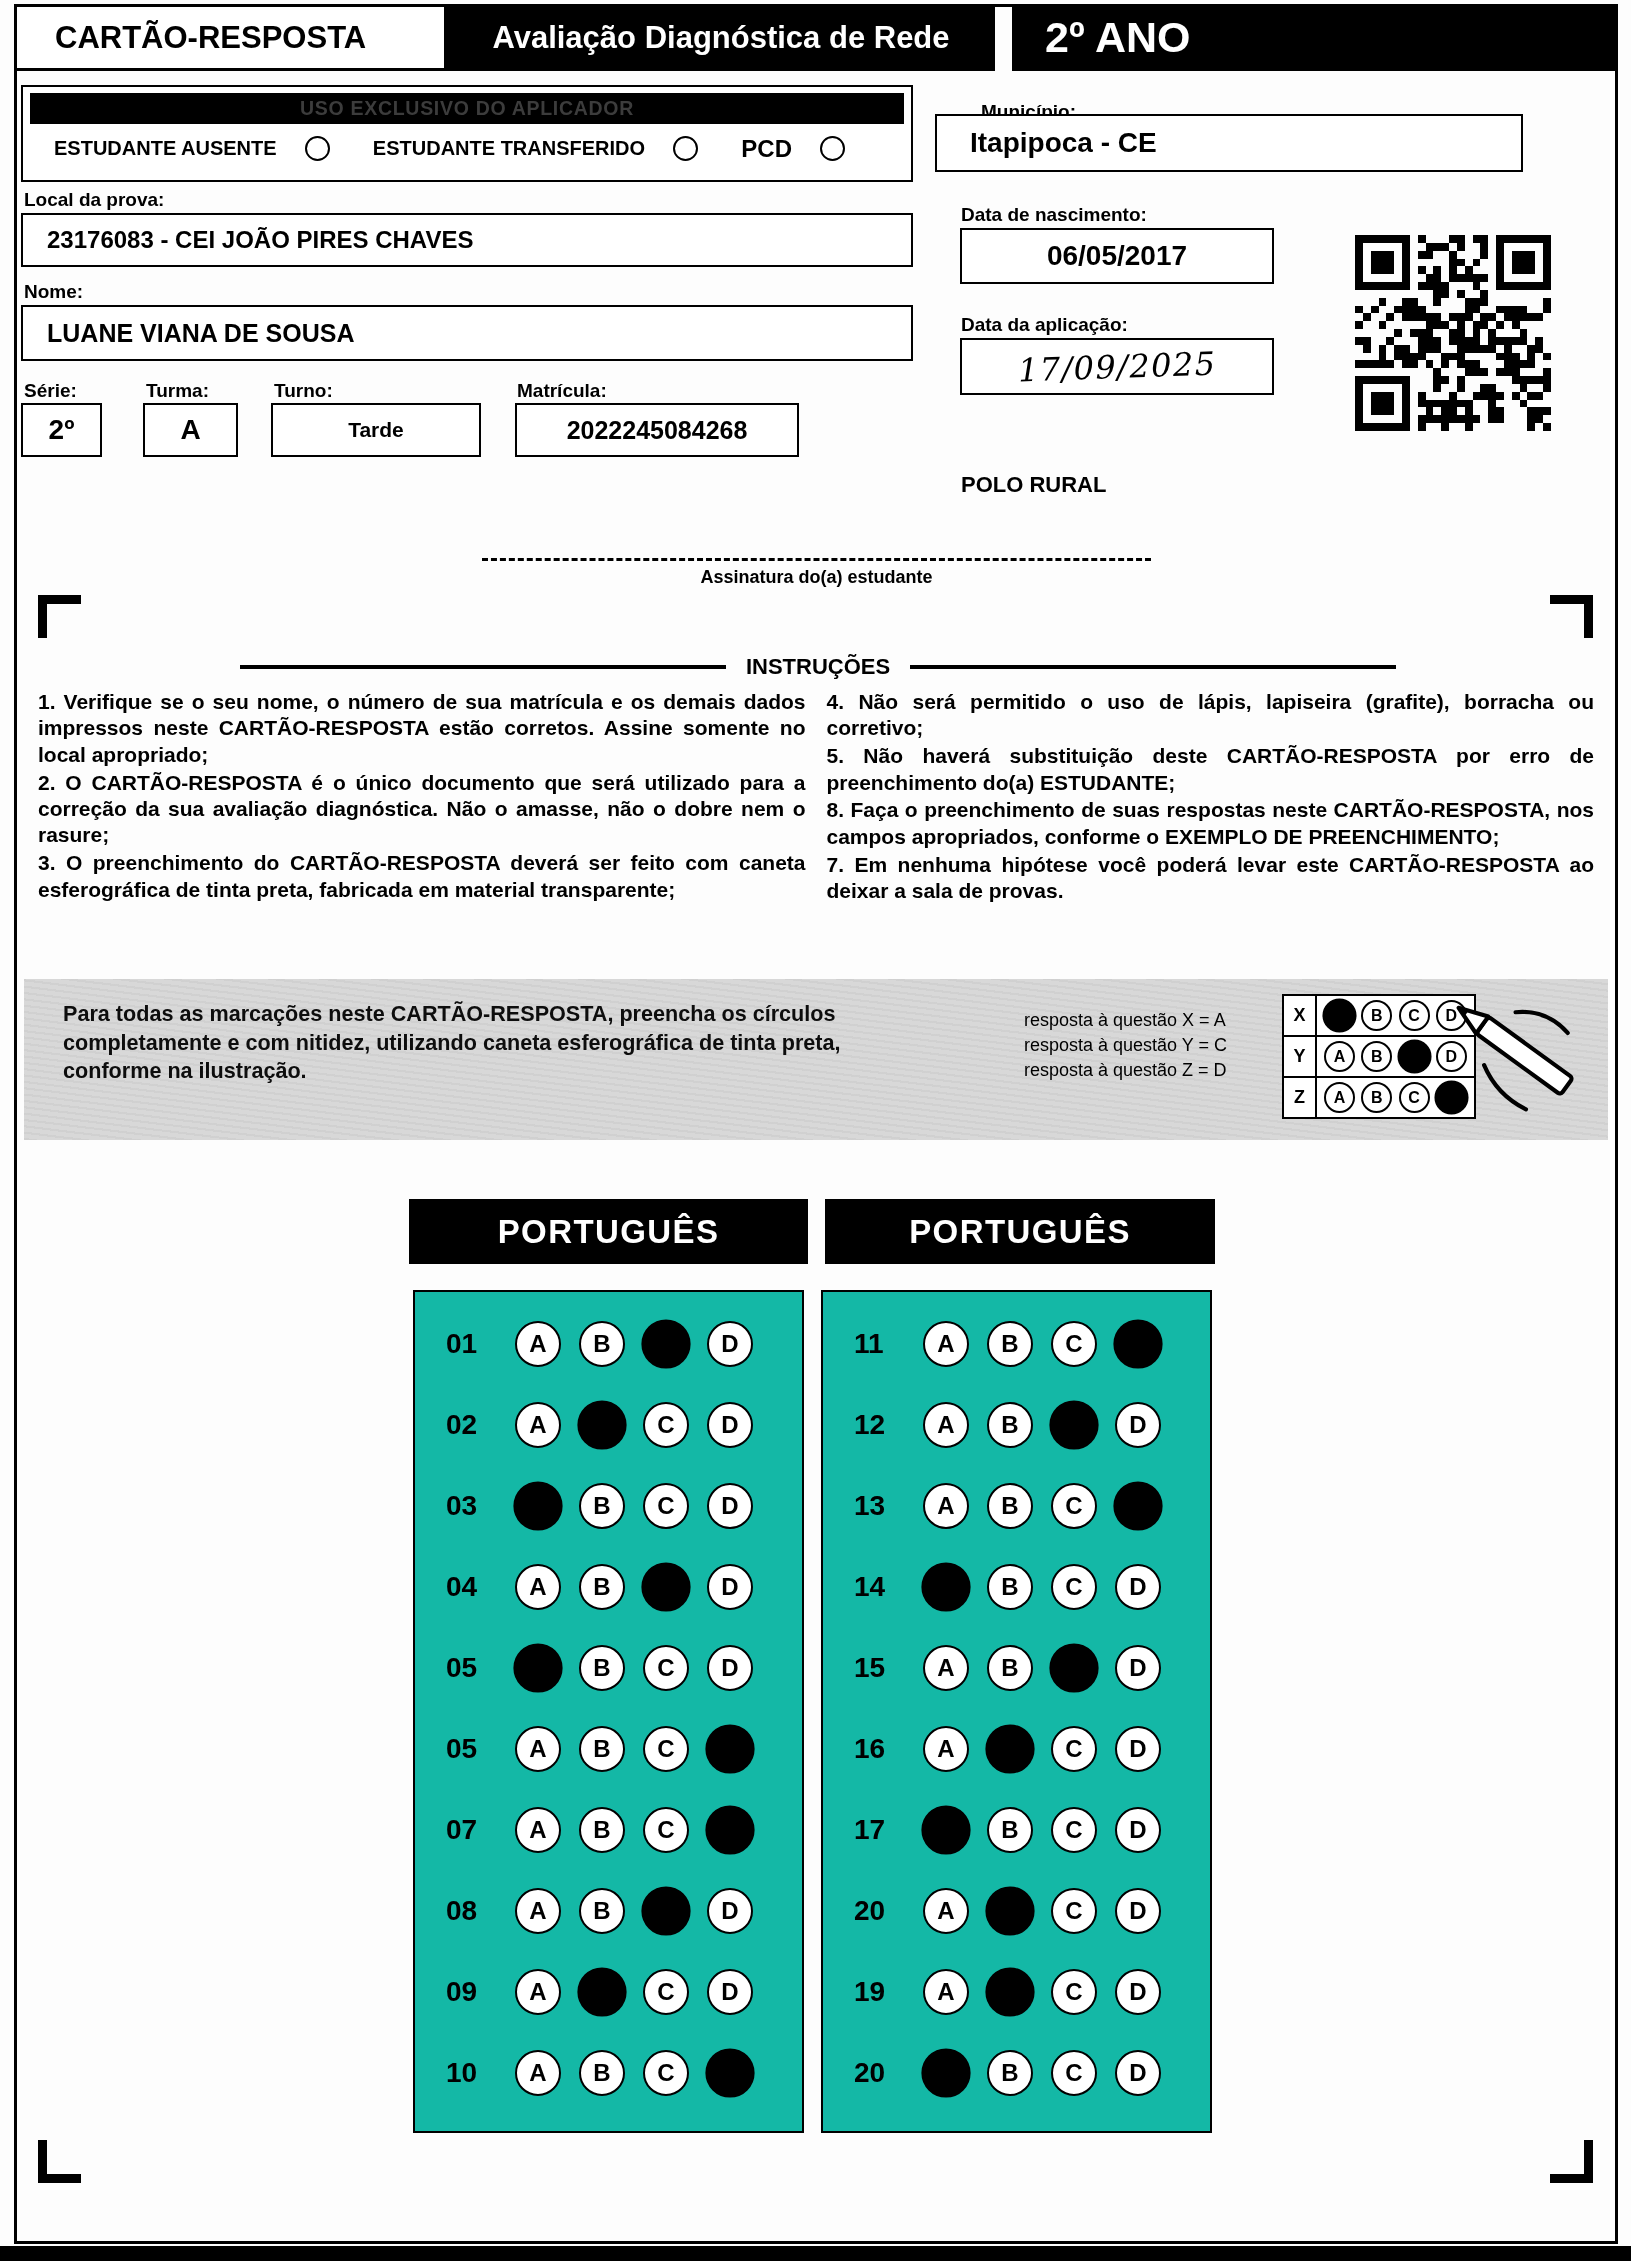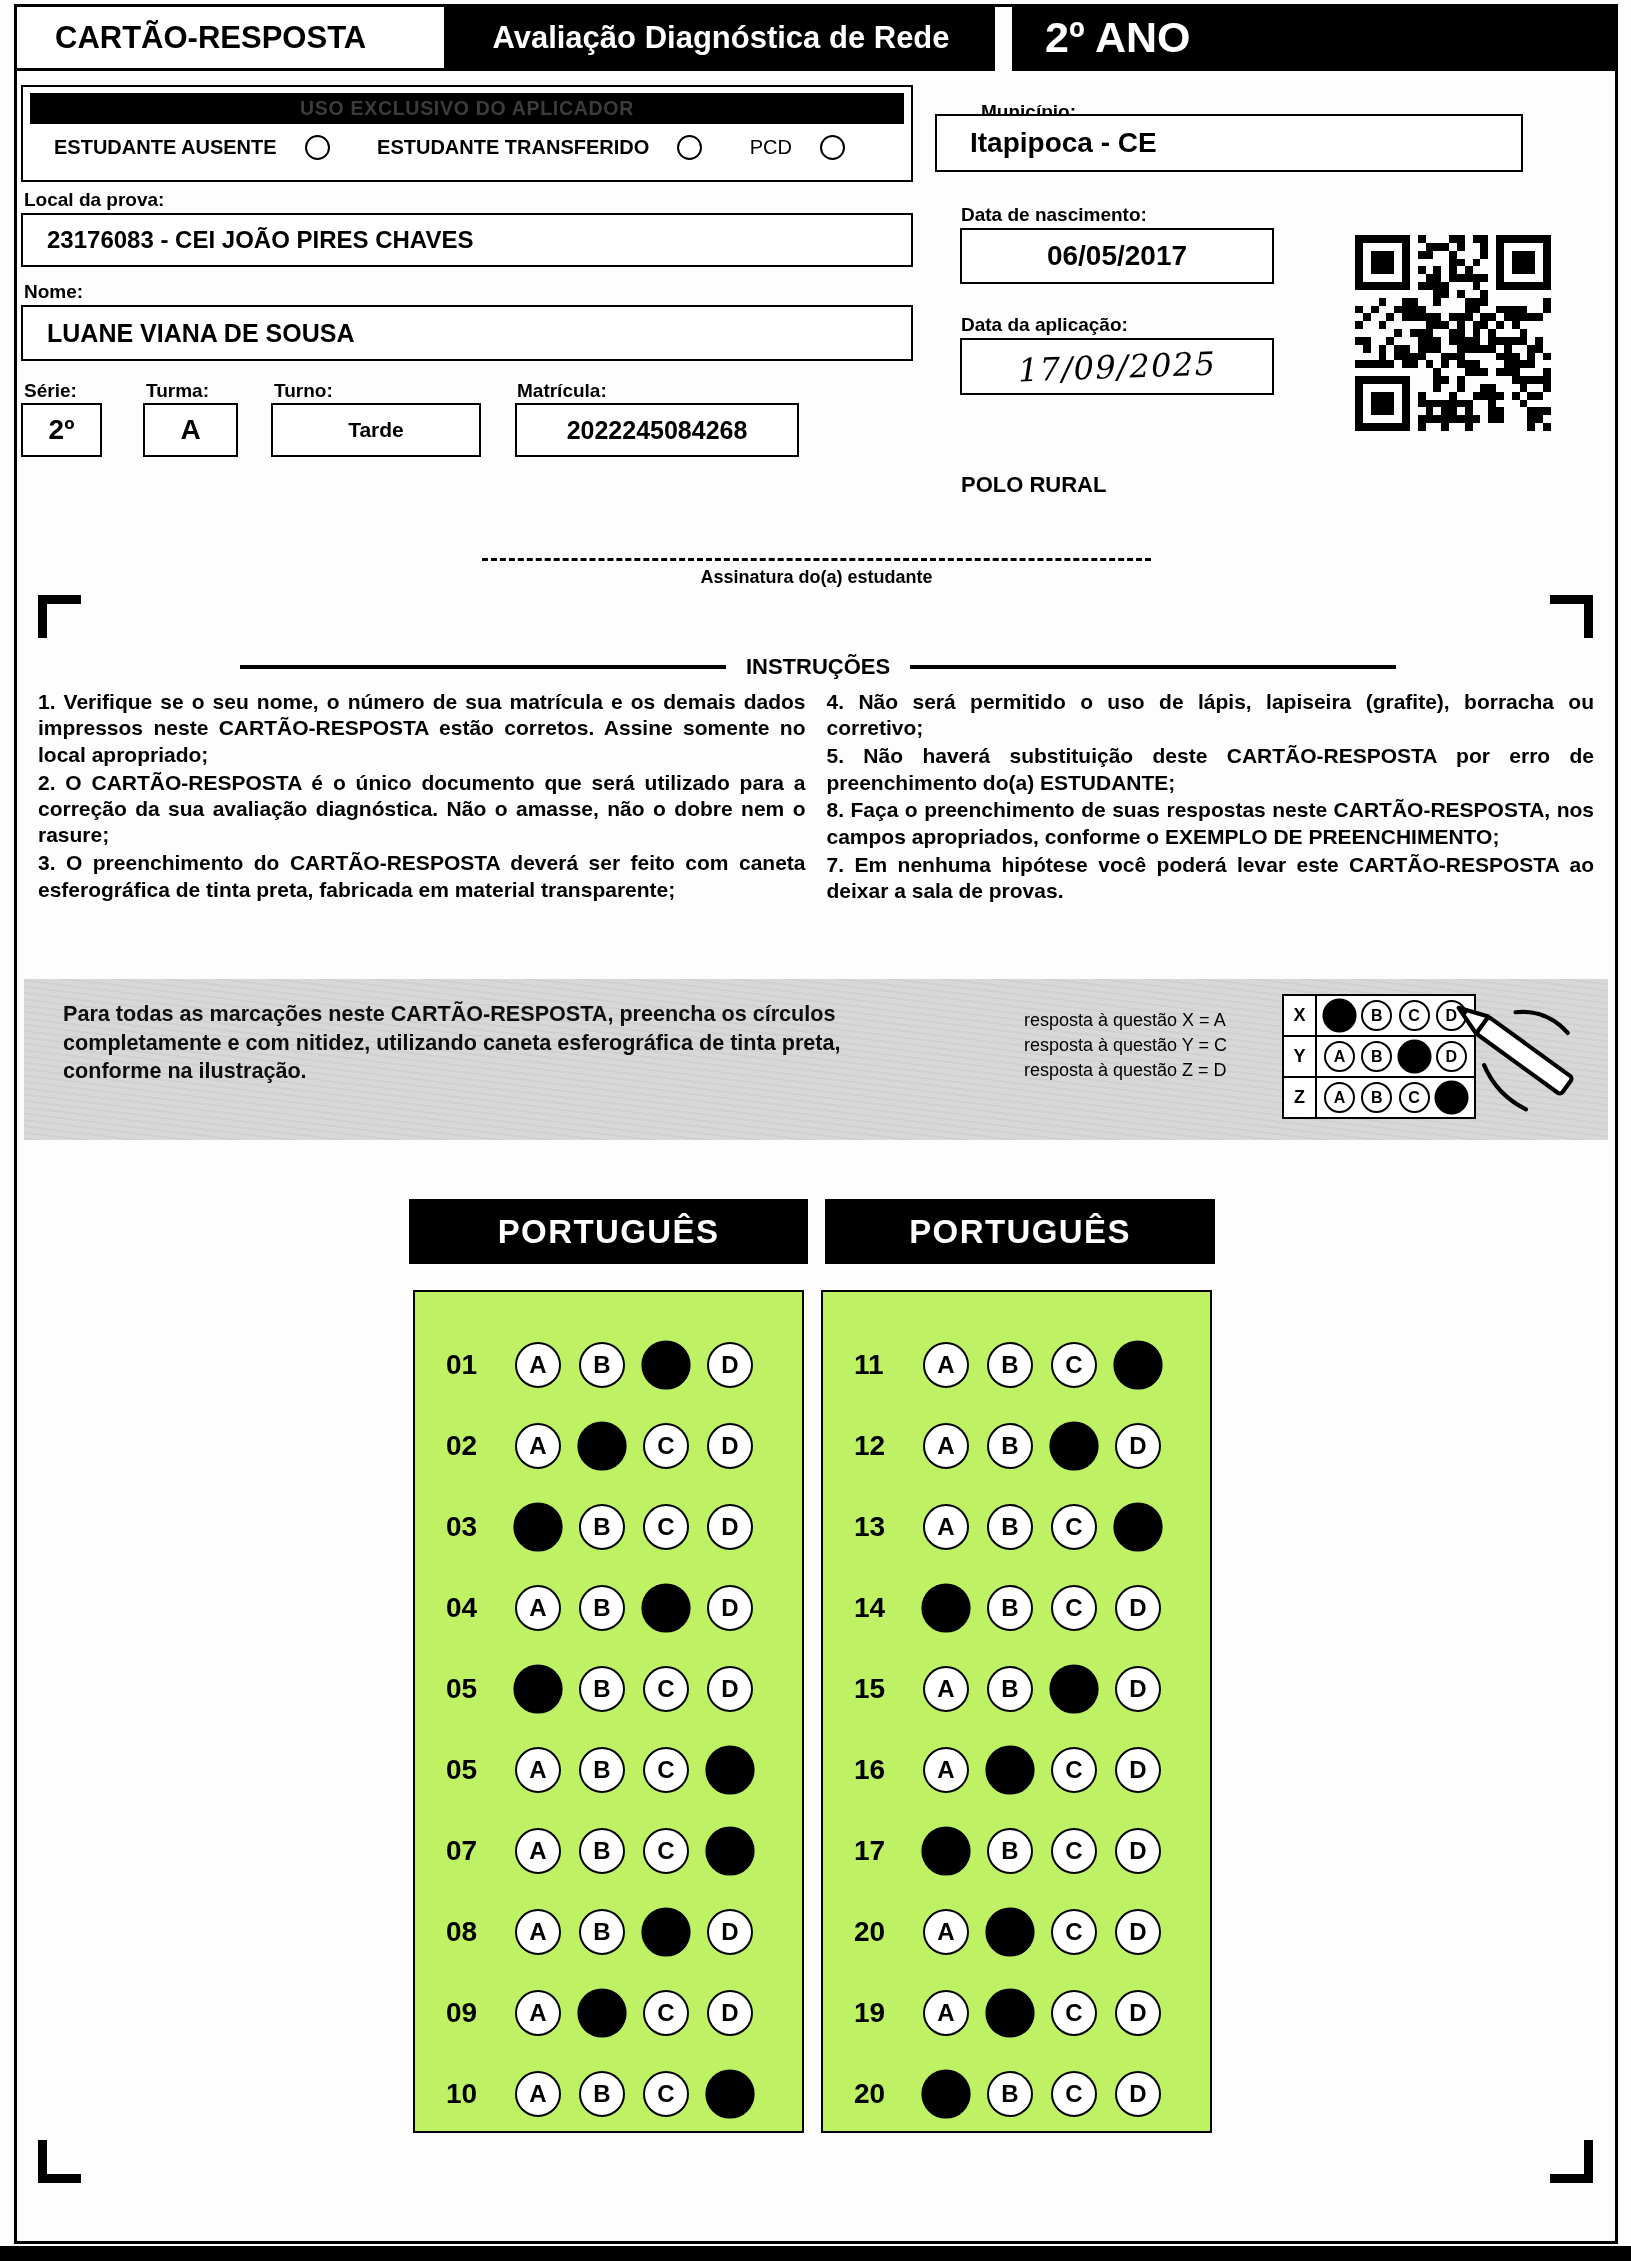--- a/index.html
+++ b/index.html
@@ -32,21 +32,21 @@
   .legend-line { font-size: 18px; font-weight: 400; line-height: 25px; white-space: nowrap; }
   .ex-row { display: flex; }
   .ex-row + .ex-row { margin-top: -2.1px; }
   .ex-label { width: 35px; height: 43px; border: 2.1px solid #000; background: #fff; display: flex; align-items: center; justify-content: center; font-weight: 700; font-size: 18px; }
   .ex-cell { display: flex; align-items: center; border: 2.1px solid #000; border-left: none; background: #fff; padding: 0 7px; height: 43px; gap: 6.3px; }
   .ex-bubble { width: 31px; height: 31px; border: 2.1px solid #000; border-radius: 50%; display: flex; align-items: center; justify-content: center; font-size: 16px; font-weight: 700; background: #fff; flex: 0 0 auto; }
   .ex-bubble.filled { background: #000; border-color: #000; color: transparent; transform: scale(1.1); }
 
   
   .pt-hdr { position: absolute; height: 65px; background: #000; color: #fff; display: flex; align-items: center; justify-content: center; font-size: 33px; font-weight: 700; letter-spacing: 1.4px; }
-  .ans-box { position: absolute; border: 2.8px solid #000; background: #bef264; padding: 32px 0 0 31px; }
+  .ans-box { position: absolute; border: 2.8px solid #000; background: #14b8a6; padding: 11px 0 0 31px; }
   .q-row { display: flex; align-items: center; height: 81px; }
   .q-num { width: 51px; font-size: 28px; font-weight: 700; }
   .bubble { width: 46px; height: 46px; border: 2.8px solid #000; border-radius: 50%; display: flex; align-items: center; justify-content: center; font-size: 24px; font-weight: 700; margin-left: 18px; background: #fff; flex: 0 0 auto; }
   .bubble.filled { background: #000; border-color: #000; color: transparent; transform: scale(1.07); }
 
   .bottom-bar { position: absolute; left: 0; right: 0; bottom: 0; height: 15.3px; background: #000; }
 </style>
 </head>
 <body>
 
@@ -71,21 +71,21 @@
     <div style="display:flex;align-items:center;justify-content:space-between;padding:11px 66px 0 31px;">
         <div style="display: flex; align-items: center; gap: 28px;">
           <span style="font-weight: 700; font-size: 20px;">ESTUDANTE AUSENTE</span>
           <span class="radio"></span>
         </div>
         <div style="display: flex; align-items: center; gap: 28px;">
           <span style="font-weight: 700; font-size: 20px;">ESTUDANTE TRANSFERIDO</span>
           <span class="radio"></span>
         </div>
         <div style="display: flex; align-items: center; gap: 28px;">
-          <span style="font-weight: 400; font-size: 20px;">PCD</span>
+          <span style="font-weight: 700; font-size: 24px;">PCD</span>
           <span class="radio"></span>
         </div>
       </div>
   </div>
 
   <div class="lbl" style="left:24px;top:189px;">Local da prova:</div>
   <div class="fbox" style="left:21px;top:213px;width:892px;height:54px;padding-left:24px;">
     <span class="val" style="font-size:24px;">23176083 - CEI JOÃO PIRES CHAVES</span>
   </div>
 

